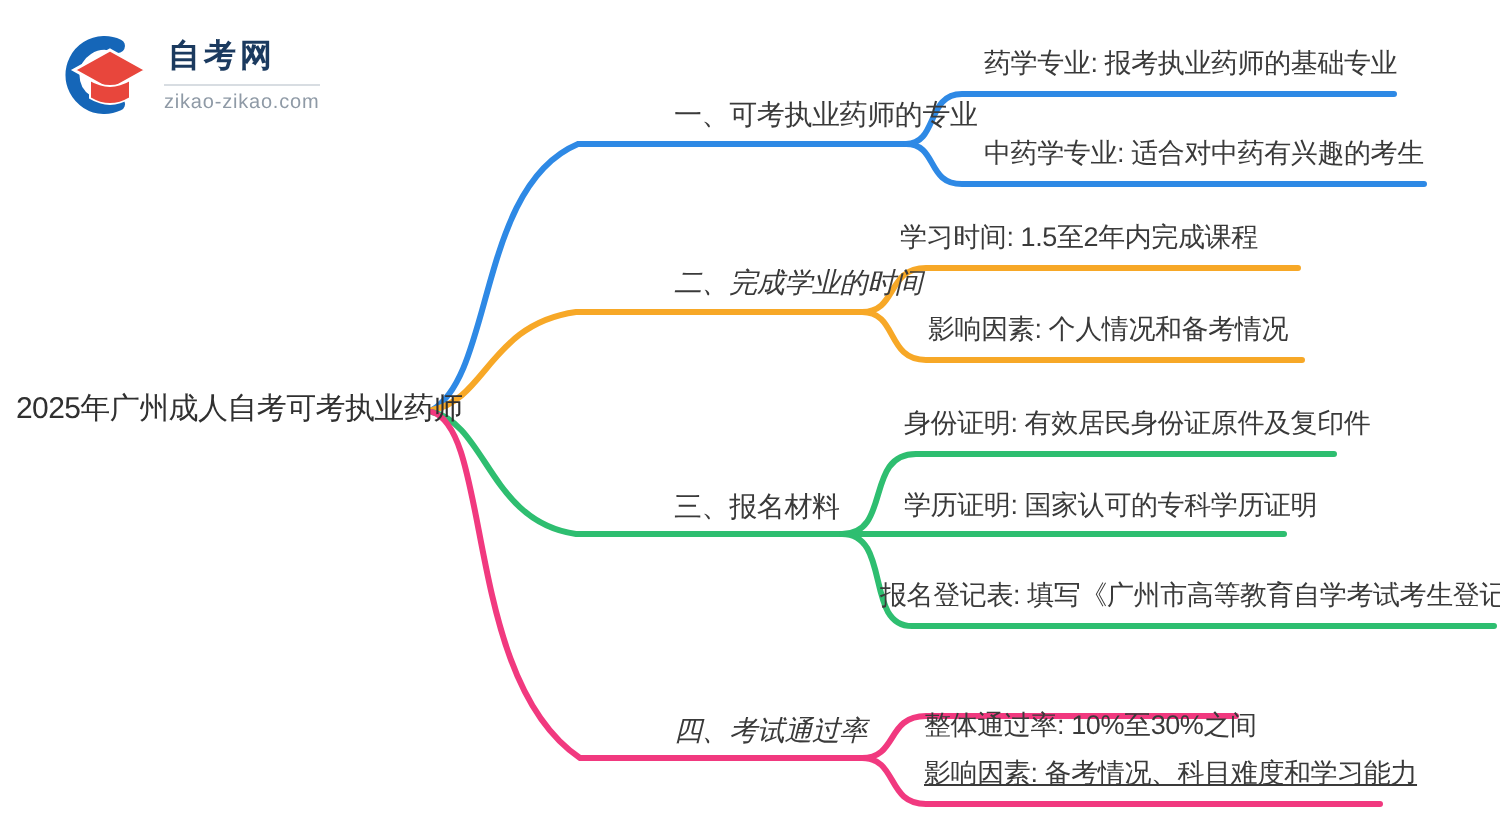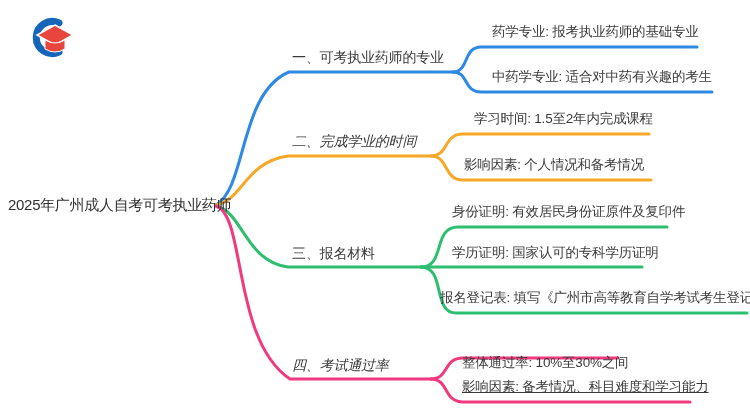--- a/index.html
+++ b/index.html
@@ -7,39 +7,43 @@
   body {
     position:relative;
     background:#ffffff;
     font-family:"Liberation Sans","DejaVu Sans",sans-serif;
     overflow:hidden;
     color:#3b3b3b;
   }
   .links-svg { position:absolute; left:0; top:0; }
   .node { position:absolute; white-space:nowrap; line-height:1.2; color:#3a3a3a; }
   .root-label   { font-size:15px; letter-spacing:-0.3px; color:#303030; }
-  .branch-label { font-size:14px; letter-spacing:-0.2px; }
+  .branch-label { font-size:14px; letter-spacing:-0.2px;margin-left:45px; }
   .child-label  { font-size:13.5px; letter-spacing:-0.2px; }
 
   
   .logo { position:absolute; left:26px; top:12px; display:flex; align-items:center; }
   .logo-icon { width:50px; height:50px; }
   .logo-text { margin-left:6px; }
   .logo-name { font-size:16px; font-weight:bold; color:#1b3a5f; letter-spacing:2px; padding:0 2px 3px 2px; }
   .logo-domain { font-size:10px; color:#8f9aa6; border-top:1px solid #d8dde2; padding-top:3px; letter-spacing:0.4px; }
 </style>
 </head>
 <body>
 
 <div class="logo">
   <svg class="logo-icon" viewBox="0 0 50 50">
     <path d="M33 11 A16 16 0 1 0 33 40" fill="none" stroke="#1566b8" stroke-width="7" stroke-linecap="round"></path>
     <polygon points="29,13 47,23 29,33 11,23" fill="#e8463c" stroke="#ffffff" stroke-width="1.5"></polygon>
     <path d="M19 28 L19 37 Q29 43 39 37 L39 28 Q29 34 19 28 Z" fill="#e8463c" stroke="#ffffff" stroke-width="1"></path>
   </svg>
+  <div class="logo-text">
+    <div class="logo-name">自考网</div>
+    <div class="logo-domain">zikao-zikao.com</div>
+  </div>
 </div>
 
 <svg class="links-svg" width="750" height="410" viewBox="0 0 750 410">
 
   <g fill="none" stroke-width="3" stroke-linecap="round" stroke="#2e89e5">
     <path d="M216 205 C247 187 239 93 289 72 L453 72"></path>
     <path d="M453 72 C469 72 463 47 481 47 L697 47"></path>
     <path d="M453 72 C469 72 463 92 481 92 L712 92"></path>
   </g>
 
@@ -66,21 +70,21 @@
 <div class="node root-label" style="left:8px; top:196px;">2025年广州成人自考可考执业药师</div>
 
 <div class="node branch-label" style="left:292px; top:49px;">一、可考执业药师的专业</div>
 <div class="node branch-label" style="left:292px; top:133px;font-style:italic;">二、完成学业的时间</div>
 <div class="node branch-label" style="left:292px; top:245px;text-align:right;">三、报名材料</div>
 <div class="node branch-label" style="left:292px; top:357px;font-style:italic;">四、考试通过率</div>
 
 <div class="node child-label" style="left:492px; top:24px;">药学专业: 报考执业药师的基础专业</div>
 <div class="node child-label" style="left:492px; top:69px;">中药学专业: 适合对中药有兴趣的考生</div>
 
-<div class="node child-label" style="left:474px; top:111px;">学习时间: 1.5至2年内完成课程</div>
+<div class="node child-label" style="left:450px; top:111px;">学习时间: 1.5至2年内完成课程</div>
 <div class="node child-label" style="left:464px; top:157px;">影响因素: 个人情况和备考情况</div>
 
 <div class="node child-label" style="left:452px; top:204px;">身份证明: 有效居民身份证原件及复印件</div>
 <div class="node child-label" style="left:452px; top:245px;">学历证明: 国家认可的专科学历证明</div>
 <div class="node child-label" style="left:440px; top:290px;">报名登记表: 填写《广州市高等教育自学考试考生登记表》</div>
 
 <div class="node child-label" style="left:462px; top:335px;margin-top:20px;">整体通过率: 10%至30%之间</div>
 <div class="node child-label" style="left:462px; top:379px;text-decoration:underline;">影响因素: 备考情况、科目难度和学习能力</div>
 
 </body></html>

